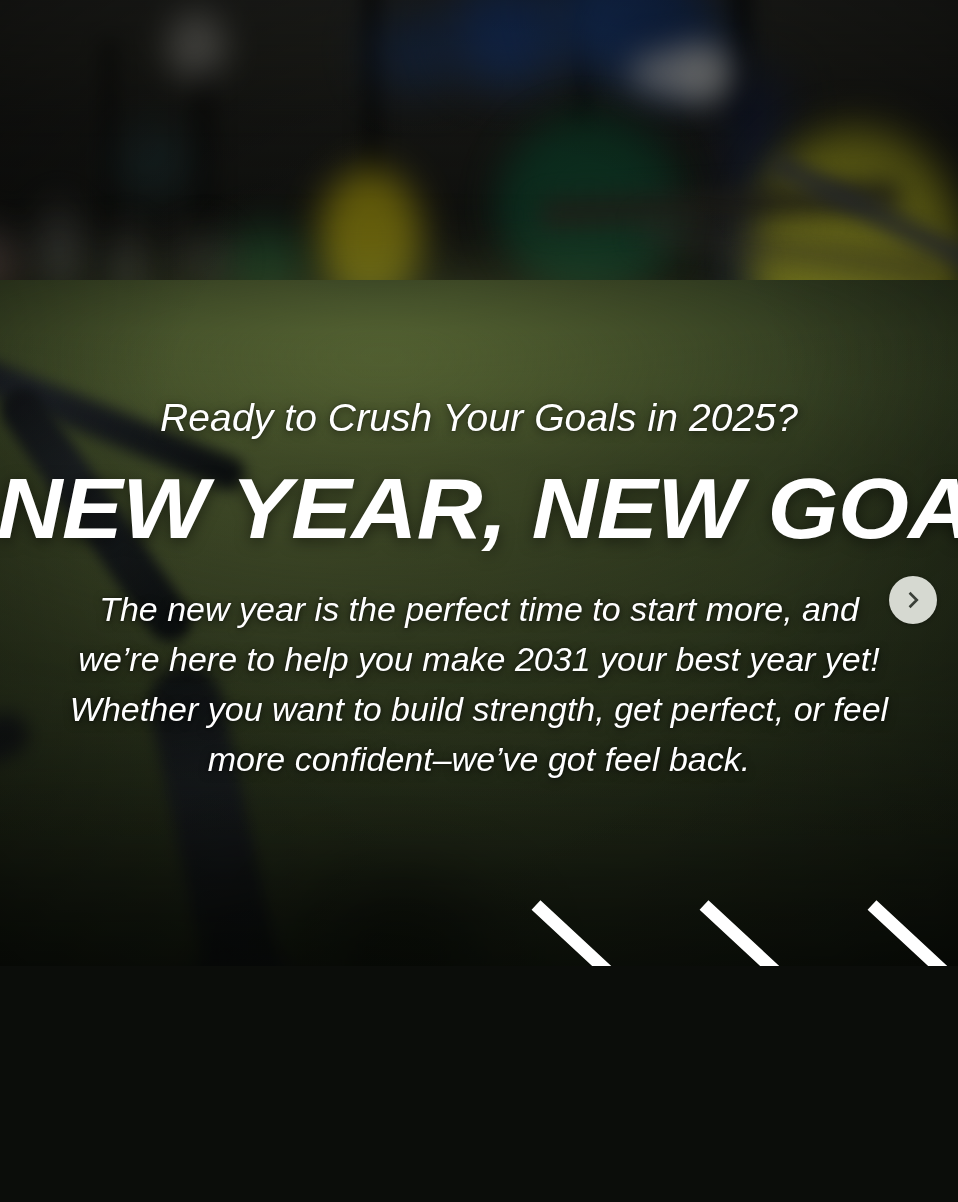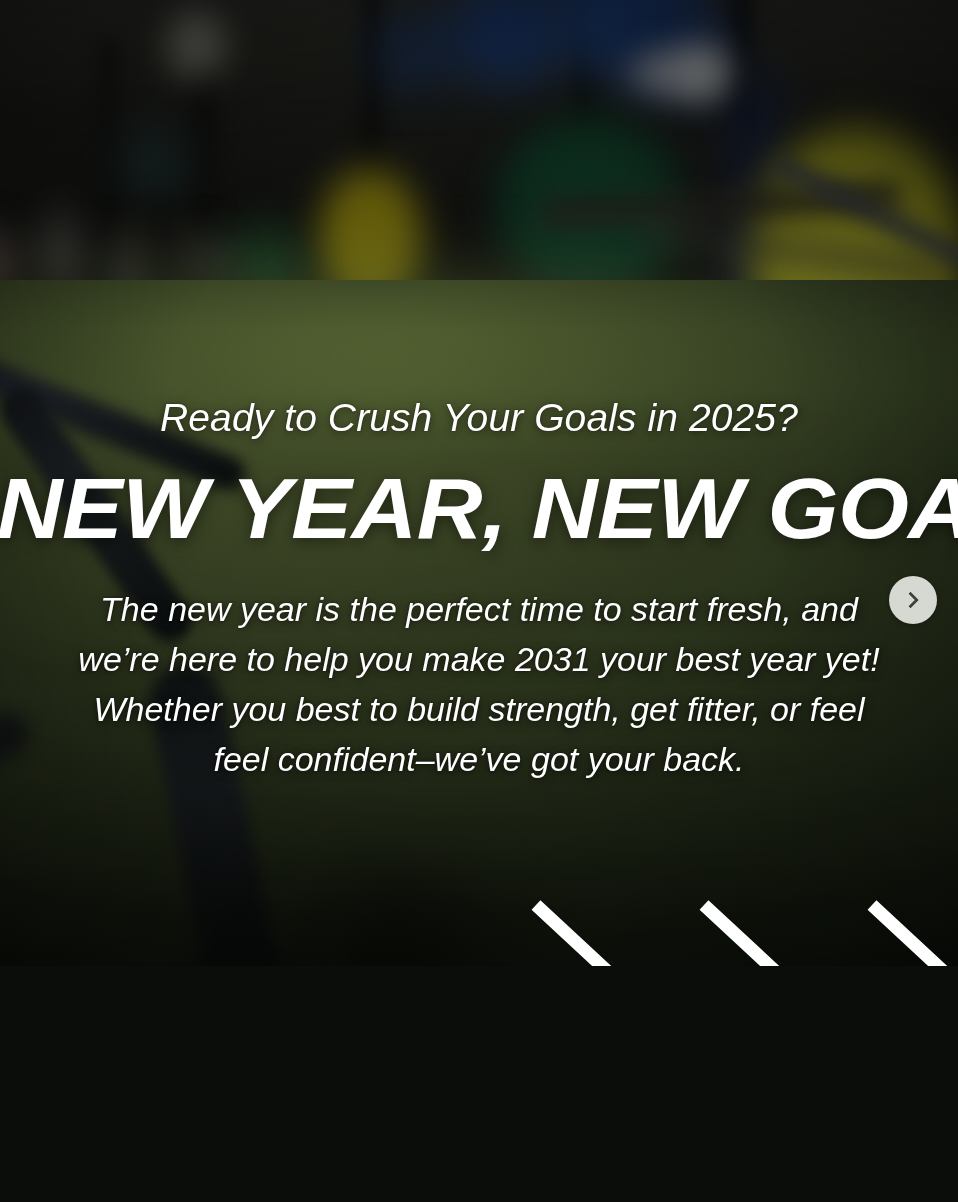--- a/index.html
+++ b/index.html
@@ -328,24 +328,24 @@
       <svg viewBox="0 0 140 232" fill="none" xmlns="http://www.w3.org/2000/svg" aria-hidden="true">
         <path d="M14 12 L126 116 L14 220" stroke="#ffffff" stroke-width="13" stroke-linejoin="miter" stroke-linecap="butt" fill="none"></path>
       </svg>
     </div>
   </div>
 
   <div class="copy">
     <div class="eyebrow">Ready to Crush Your Goals in 2025?</div>
     <div class="headline">NEW YEAR, NEW GOALS</div>
     <div class="body-copy">
-      <span>The new year is the perfect time to start fresh, and</span><br>
+      <span>The new year is the perfect time to start more, and</span><br>
       <span>we’re here to help you make 2031 your best year yet!</span><br>
-      <span>Whether you best to build strength, get fitter, or feel</span><br>
-      <span>feel confident–we’ve got your back.</span>
+      <span>Whether you want to build strength, get perfect, or feel</span><br>
+      <span>more confident–we’ve got feel back.</span>
     </div>
   </div>
 
   <button class="nav-next" aria-label="Next slide">
     <span>
       <svg viewBox="0 0 24 24" fill="none" xmlns="http://www.w3.org/2000/svg" aria-hidden="true">
         <path d="M9 4.5 L16.5 12 L9 19.5" stroke="#3a3f38" stroke-width="3.2" stroke-linecap="square" stroke-linejoin="miter" fill="none"></path>
       </svg>
     </span>
   </button>

